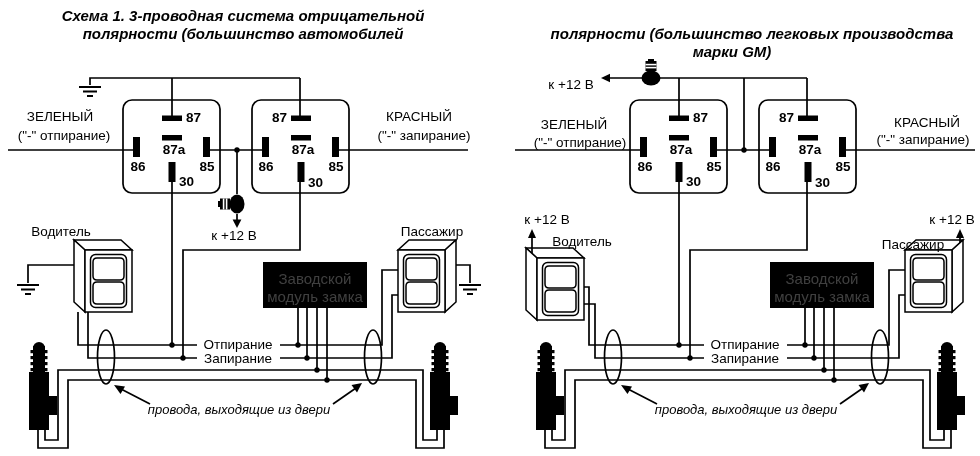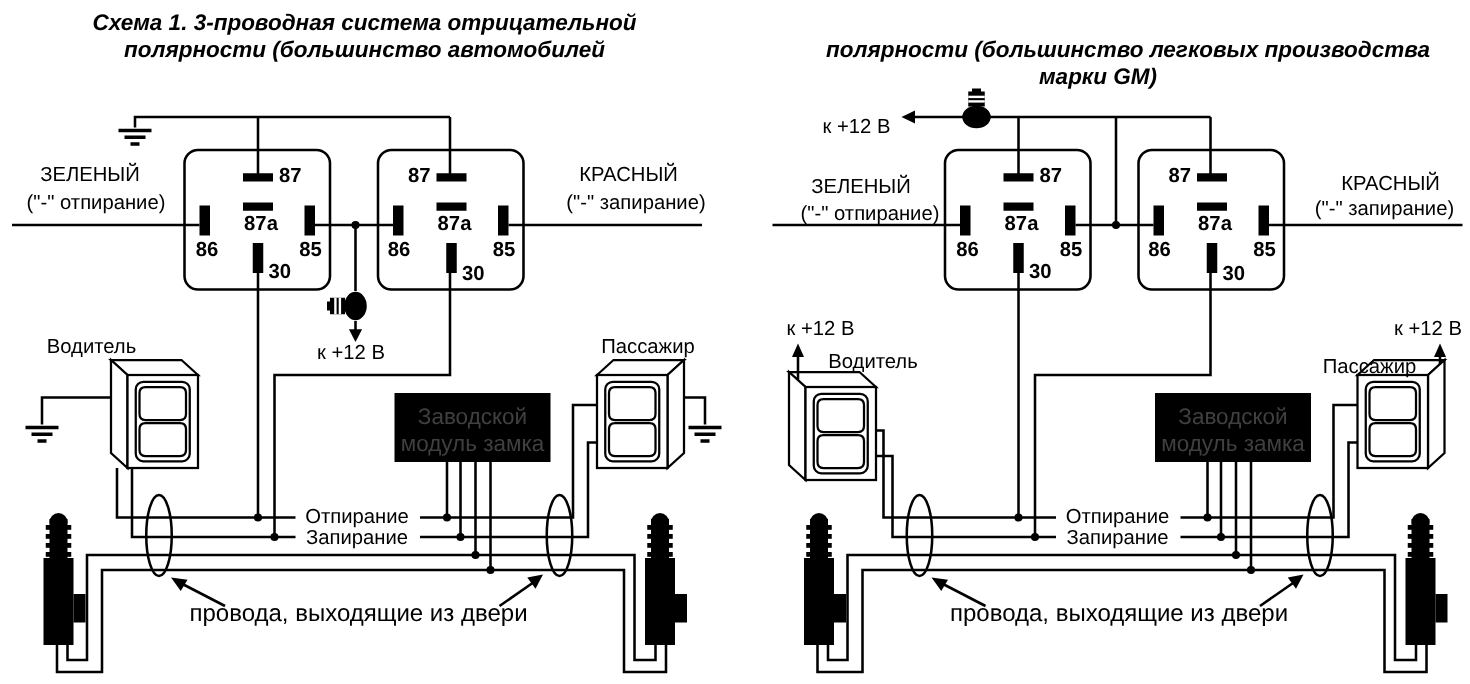--- a/index.html
+++ b/index.html
@@ -8,21 +8,21 @@
   .stage svg{position:absolute;left:0;top:0;}
   .w{fill:none;stroke:#000;stroke-width:1.7px;}
   .lbl{position:absolute;font-size:13px;line-height:1.1;white-space:nowrap;
        transform:translate(-50%,-50%);}
   .al{transform:translate(0,-50%);}
   .ar{transform:translate(-100%,-50%);}
   .title{font-size:15px;font-weight:bold;font-style:italic;}
   .it{}
   .pin{font-size:13.5px;font-weight:bold;}
   .mod{color:#404040;font-size:15px;}
-  .note{font-size:16px;}
+  .note{font-size:13px;font-style:italic;}
   .big{font-size:13.5px;}
 </style>
 </head>
 <body>
 
 <div class="stage">
 
 <svg width="980" height="456" viewBox="0 0 980 456">
   <defs>
     <g id="relay">

